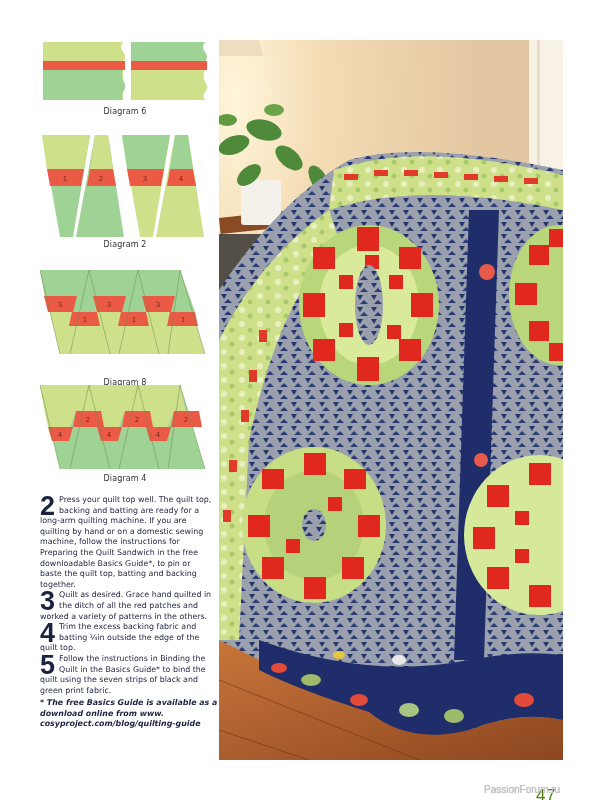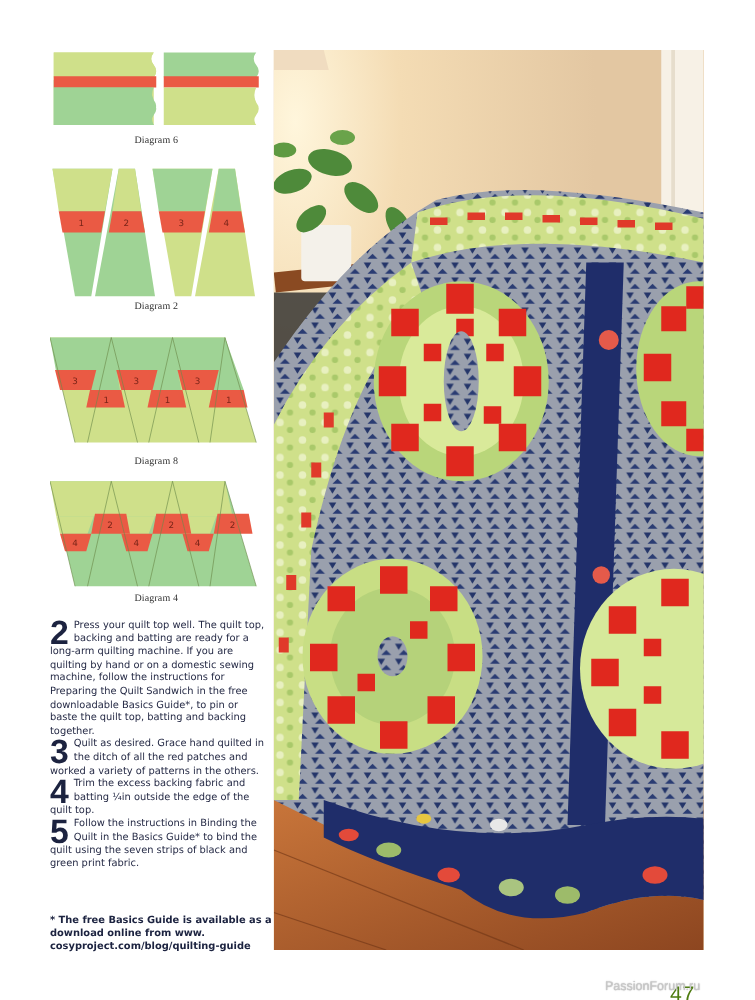--- a/index.html
+++ b/index.html
@@ -4,31 +4,31 @@
 <style>
   html, body { margin: 0; padding: 0; }
   body {
     width: 604px; height: 800px; background: #ffffff; position: relative; overflow: hidden;
     font-family: "DejaVu Sans", sans-serif; color: #1c2340;
   }
   .diagram { position: absolute; left: 40px; }
   .diagram svg { display: block; }
   .caption {
     position: absolute; left: 40px; width: 170px; text-align: center;
-    font-size: 8px; color: #333; letter-spacing: 0.1px; font-family: Liberation Serif, serif;
+    font-size: 8px; color: #333; letter-spacing: 0.1px;
   }
   .steps { position: absolute; left: 40px; top: 495px; width: 172px; }
   .step { font-size: 7.9px; line-height: 10.6px; color: #1f2440; margin: 0; }
   .step .num {
     float: left; font-size: 27px; line-height: 20px; font-weight: bold; color: #1c2340;
     margin: 1px 4px 0 0; font-family: "Liberation Sans", sans-serif;
   }
   .footnote {
-    position: absolute; left: 40px; top: 731px; width: 180px;
-    font-size: 7.9px; line-height: 10.6px; font-weight: bold; color: #1c2340;
+    position: absolute; left: 40px; top: 698px; width: 180px;
+    font-size: 7.9px; line-height: 10.6px; font-weight: bold; font-style: italic; color: #1c2340;
   }
   .photo {
     position: absolute; left: 219px; top: 40px; width: 344px; height: 720px; overflow: hidden;
     background: #e9cfa9;
   }
   .photo svg { display: block; }
   .page-number {
     position: absolute; left: 536px; top: 762px; font-size: 17px; color: #4d7c0f;
     font-family: "Liberation Sans", sans-serif; font-weight: normal; letter-spacing: 0.5px; margin-top: 24px;
   }
@@ -113,21 +113,21 @@
       <line x1="0" y1="2" x2="20" y2="86"></line>
     </g>
     <text x="20" y="39" font-size="7" fill="#7a2418" text-anchor="middle" font-family="DejaVu Sans, sans-serif">3</text>
     <text x="45" y="54" font-size="7" fill="#7a2418" text-anchor="middle" font-family="DejaVu Sans, sans-serif">1</text>
     <text x="69" y="39" font-size="7" fill="#7a2418" text-anchor="middle" font-family="DejaVu Sans, sans-serif">3</text>
     <text x="94" y="54" font-size="7" fill="#7a2418" text-anchor="middle" font-family="DejaVu Sans, sans-serif">1</text>
     <text x="118" y="39" font-size="7" fill="#7a2418" text-anchor="middle" font-family="DejaVu Sans, sans-serif">3</text>
     <text x="143" y="54" font-size="7" fill="#7a2418" text-anchor="middle" font-family="DejaVu Sans, sans-serif">1</text>
   </svg>
 </div>
-<div class="caption" style="top:364px;">Diagram 8</div>
+<div class="caption" style="top:378px;">Diagram 8</div>
 
 <div class="diagram" style="top:383px;">
   <svg width="170" height="88" viewBox="0 0 170 88">
     <polygon points="0,2 140,2 165,86 20,86" fill="#9fd395"></polygon>
     <polygon points="0,2 140,2 146,30 5,30" fill="#cfe08a"></polygon>
 
     <polygon points="5,30 35,30 30,44 8,44" fill="#cfe08a"></polygon>
     <polygon points="54,30 84,30 79,44 57,44" fill="#cfe08a"></polygon>
     <polygon points="103,30 133,30 128,44 106,44" fill="#cfe08a"></polygon>
 

